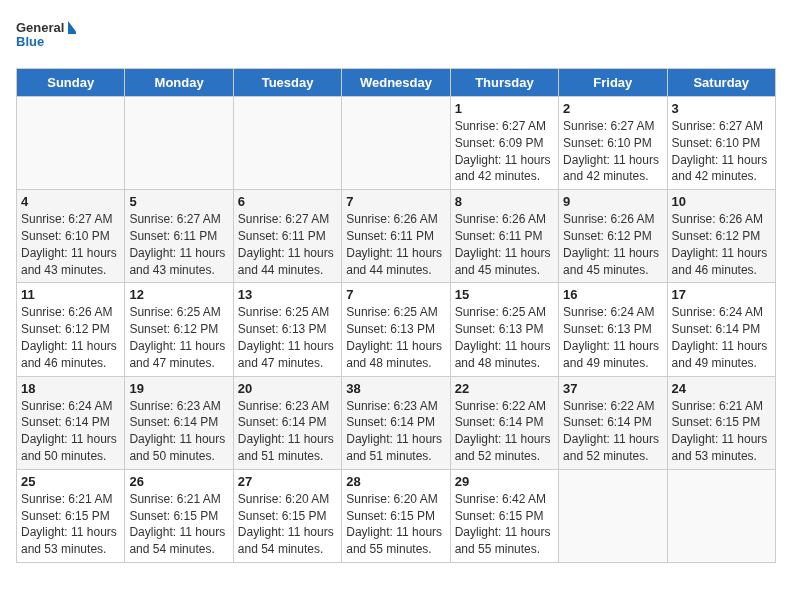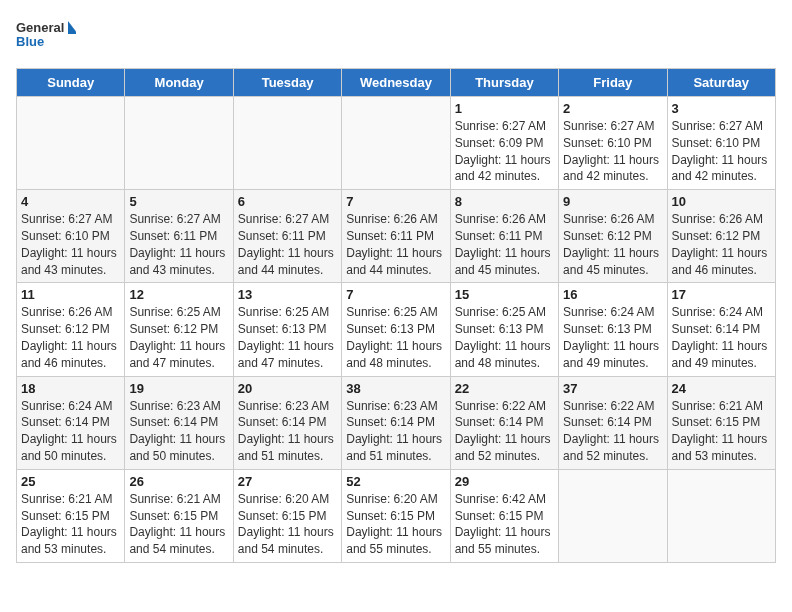--- a/index.html
+++ b/index.html
@@ -273,21 +273,21 @@
 Sunset: 6:15 PM
 Daylight: 11 hours and 54 minutes.</div>
         </td>
         <td>
           <div class="day-number">27</div>
           <div class="day-info" style="white-space: pre-line;">Sunrise: 6:20 AM
 Sunset: 6:15 PM
 Daylight: 11 hours and 54 minutes.</div>
         </td>
         <td>
-          <div class="day-number">52</div>
+          <div class="day-number">28</div>
           <div class="day-info" style="white-space: pre-line;">Sunrise: 6:20 AM
 Sunset: 6:15 PM
 Daylight: 11 hours and 55 minutes.</div>
         </td>
         <td>
           <div class="day-number">29</div>
           <div class="day-info" style="white-space: pre-line;">Sunrise: 6:42 AM
 Sunset: 6:15 PM
 Daylight: 11 hours and 55 minutes.</div>
         </td>

